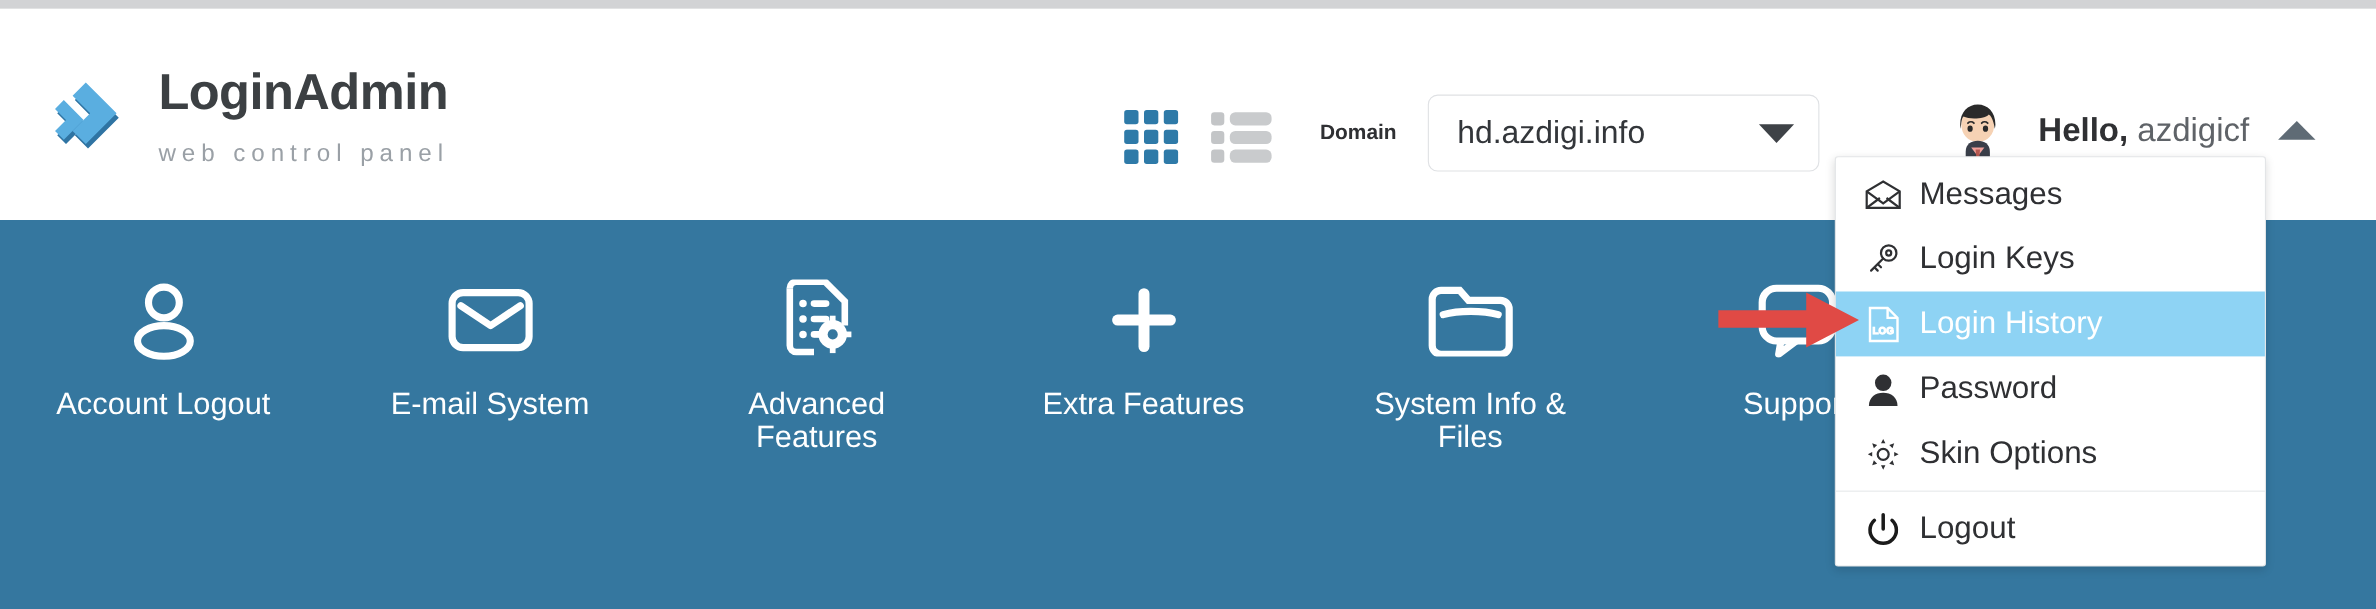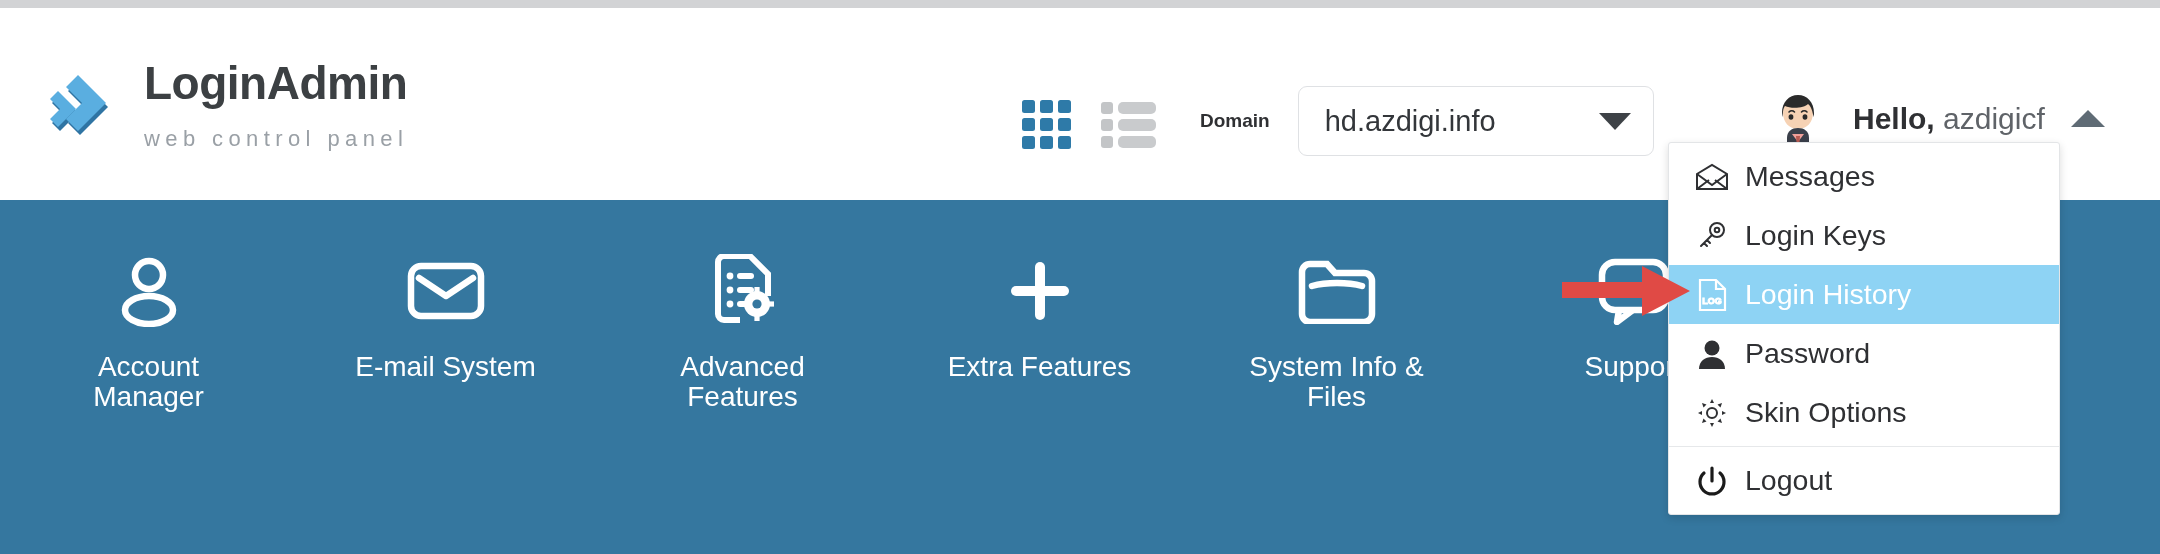--- a/index.html
+++ b/index.html
@@ -208,21 +208,21 @@
   <div class="navbar">
     <div class="nav-items">
 
       <div class="nav-item">
         <div class="nav-icon">
           <svg width="62" height="72" viewBox="0 0 62 72" fill="none" stroke="#fff" stroke-width="6.5">
             <circle cx="31" cy="20" r="14"></circle>
             <ellipse cx="31" cy="55" rx="24" ry="14"></ellipse>
           </svg>
         </div>
-        <div class="nav-label">Account Manager</div>
+        <div class="nav-label">Account Logout</div>
       </div>
 
       <div class="nav-item">
         <div class="nav-icon">
           <svg width="78" height="62" viewBox="0 0 78 62" fill="none" stroke="#fff" stroke-width="6.5">
             <rect x="4" y="6" width="70" height="50" rx="10"></rect>
             <path d="M12 18l27 18 27-18" stroke-linecap="round" stroke-linejoin="round"></path>
           </svg>
         </div>
         <div class="nav-label">E-mail System</div>

